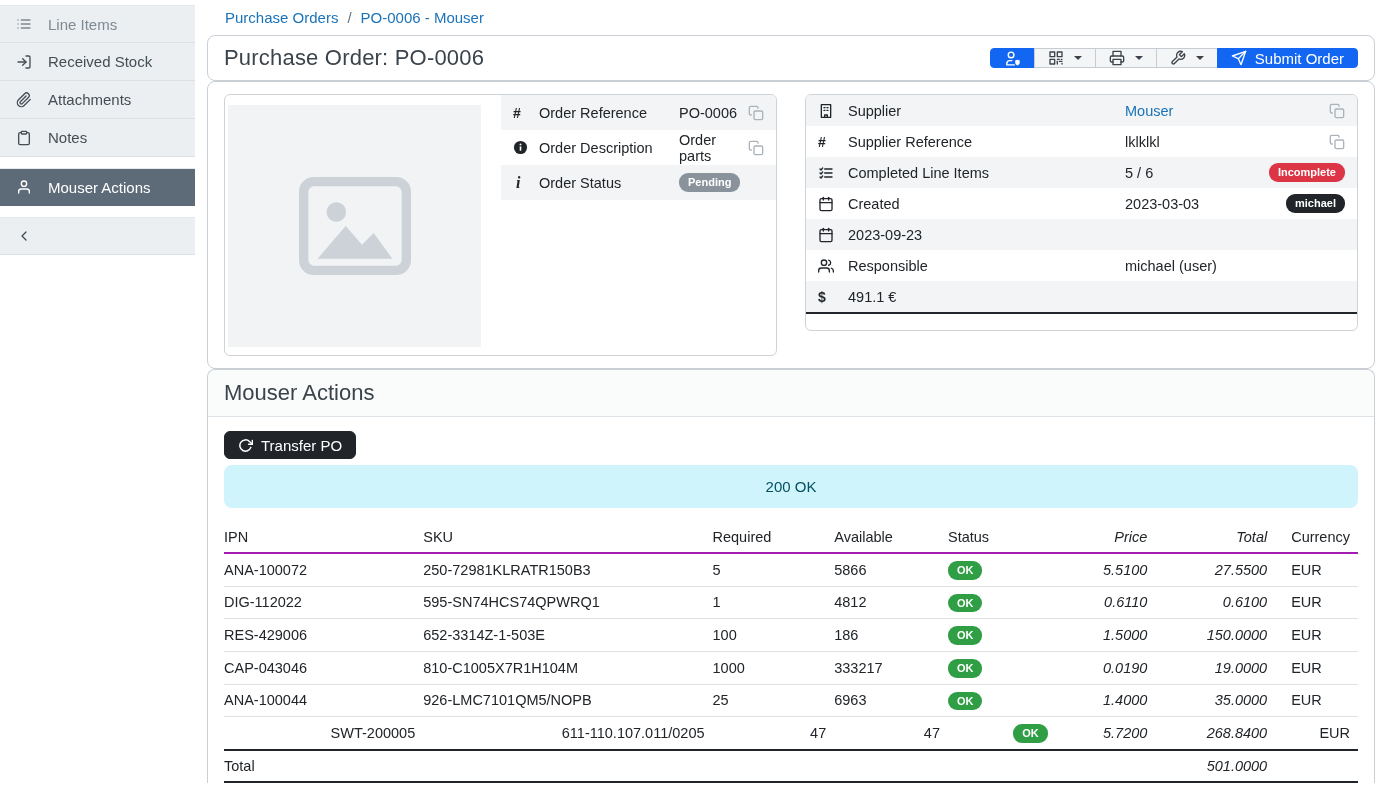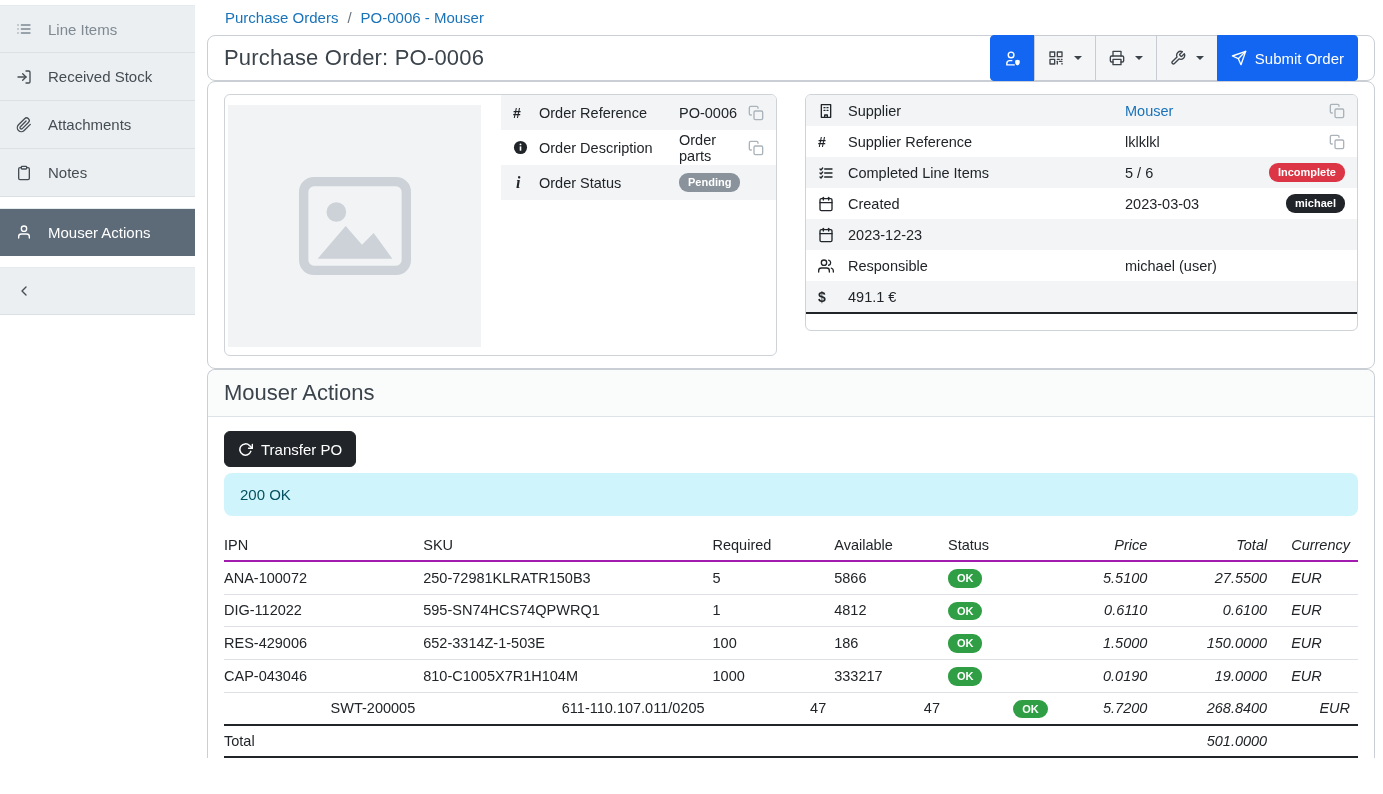--- a/index.html
+++ b/index.html
@@ -8,39 +8,39 @@
     --sidebar-active:#5d6b78;
   }
   *{box-sizing:border-box;margin:0;padding:0;}
   html,body{width:1383px;height:794px;}
   body{overflow:hidden;font-family:"Liberation Sans","DejaVu Sans",sans-serif;color:#212529;background:#fff;font-size:15px;}
   .app{display:flex;height:100%;}
 
   
   .sidebar{width:195px;flex:0 0 195px;padding-top:5px;}
   .side-group{margin-bottom:11px;}
-  .side-item{display:flex;align-items:center;gap:16px;height:48px;padding:0 16px;background:#ebeff2;
+  .side-item{display:flex;align-items:center;gap:16px;height:38px;padding:0 16px;background:#ebeff2;
     border-bottom:1px solid #dbe0e5;color:#454d54;cursor:pointer;font-size:15px;}
   .side-group .side-item:first-child{border-top:1px solid #e5eaee;}
   .side-item.muted{color:#7e8992;}
   .side-item.active{background:var(--sidebar-active);border-color:var(--sidebar-active);color:#fff;}
   .icon svg{display:block;}
 
   
   .content{flex:1;min-width:0;padding:0 8px 0 12px;}
   .breadcrumb{display:flex;align-items:center;gap:9px;padding:9px 16px 9px 18px;}
   .crumb{color:var(--link-blue);text-decoration:none;cursor:pointer;}
   .crumb-sep{color:#6a737b;}
 
   .panel{border:1px solid #c9cfd4;border-radius:8px;background:#fff;}
   .header-panel{display:flex;align-items:center;justify-content:space-between;padding:6px 16px;height:46px;}
   .page-title{font-size:22px;font-weight:500;color:#3b434b;letter-spacing:.2px;}
 
   .btn-group{display:flex;}
-  .btn{display:inline-flex;align-items:center;justify-content:center;gap:8px;height:46px;padding:0 13px;
+  .btn{display:inline-flex;align-items:center;justify-content:center;gap:8px;height:20px;padding:0 13px;
     font-size:15px;font-family:inherit;border:1px solid transparent;cursor:pointer;background:#fff;}
   .btn-group .btn{border-radius:0;margin-left:-1px;}
   .btn-group .btn:first-child{border-radius:4px 0 0 4px;margin-left:0;}
   .btn-group .btn:last-child{border-radius:0 4px 4px 0;}
   .btn-blue{background:var(--accent-blue);border-color:var(--accent-blue);color:#fff;}
   .btn-light{background:#f4f5f6;border-color:#c6ccd1;color:#3c434a;}
   .caret{width:0;height:0;border-left:4px solid transparent;border-right:4px solid transparent;
     border-top:4.5px solid currentColor;margin-left:2px;}
 
   
@@ -67,28 +67,28 @@
   .badge-secondary{background:var(--secondary);}
   .badge-danger{background:var(--danger);}
   .badge-dark{background:var(--dark);}
   .badge-success{background:var(--success);}
 
   
   .actions-panel{margin-bottom:0;border-radius:8px 8px 0 0;border-bottom:none;}
   .panel-head{background:#fafbfb;border-bottom:1px solid #dee3e7;padding:10px 16px;border-radius:8px 8px 0 0;}
   .panel-title{font-size:22px;font-weight:500;color:#3b434b;}
   .panel-body{padding:14px 16px 0;}
-  .btn-dark{background:#212529;border-color:#212529;color:#fff;height:36px;border-radius:6px;}
-  .alert-info{background:var(--alert-bg);color:var(--alert-text);border-radius:8px;padding:13px 16px;margin:6px 0 14px;font-size:15px;}
+  .btn-dark{background:#212529;border-color:#212529;color:#fff;height:28px;border-radius:6px;}
+  .alert-info{background:var(--alert-bg);color:var(--alert-text);border-radius:8px;padding:13px 16px;margin:6px 0 14px;font-size:15px;text-align:center;}
 
   .ptable{width:100%;border-collapse:collapse;font-size:14.5px;}
   .ptable th{text-align:left;font-weight:500;padding:6px 8px 6px 0;border-bottom:2px solid #a21caf;line-height:18px;cursor:pointer;}
   .ptable td{padding:6px 8px 6px 0;border-bottom:1px solid #dee2e6;line-height:18px;}
   .ptable .num{text-align:right;font-style:italic;}
-  .ptable .cur{padding-left:16px;font-style:italic;}
+  .ptable .cur{padding-left:16px;}
   .ptable tbody tr:last-child td{border-bottom:2px solid #212529;text-align:right;}
   .ptable tfoot td{border-bottom:2px solid #212529;}
 </style>
 </head>
 <body>
 
 <div class="app">
 
   <aside class="sidebar">
     <div class="side-group" id="sidebar-main">
@@ -351,21 +351,21 @@
             </div>
             <div class="drow">
               <span class="dicon icon">
                 <svg width="16" height="16" viewBox="0 0 24 24" fill="none" stroke="currentColor" stroke-width="2" stroke-linecap="round" stroke-linejoin="round">
                   <rect x="3" y="4" width="18" height="18" rx="2"></rect>
                   <line x1="16" y1="2" x2="16" y2="6"></line>
                   <line x1="8" y1="2" x2="8" y2="6"></line>
                   <line x1="3" y1="10" x2="21" y2="10"></line>
                 </svg>
               </span>
-              <span class="dvalue"><span>2023-12-23</span></span>
+              <span class="dvalue"><span>2023-09-23</span></span>
               <span class="dtrail"></span>
             </div>
             <div class="drow">
               <span class="dicon icon">
                 <svg width="16" height="16" viewBox="0 0 24 24" fill="none" stroke="currentColor" stroke-width="2" stroke-linecap="round" stroke-linejoin="round">
                   <path d="M17 21v-2a4 4 0 0 0-4-4H5a4 4 0 0 0-4 4v2"></path>
                   <circle cx="9" cy="7" r="4"></circle>
                   <path d="M23 21v-2a4 4 0 0 0-3-3.87"></path>
                   <path d="M16 3.13a4 4 0 0 1 0 7.75"></path>
                 </svg>
@@ -458,20 +458,30 @@
                 <td class="">CAP-043046</td>
                 <td class="">810-C1005X7R1H104M</td>
                 <td class="">1000</td>
                 <td class="">333217</td>
                 <td><span class="badge badge-success">OK</span></td>
                 <td class="num">0.0190</td>
                 <td class="num">19.0000</td>
                 <td class=" cur">EUR</td>
               </tr>
               <tr>
+                <td class="">ANA-100044</td>
+                <td class="">926-LMC7101QM5/NOPB</td>
+                <td class="">25</td>
+                <td class="">6963</td>
+                <td><span class="badge badge-success">OK</span></td>
+                <td class="num">1.4000</td>
+                <td class="num">35.0000</td>
+                <td class=" cur">EUR</td>
+              </tr>
+              <tr>
                 <td class="">SWT-200005</td>
                 <td class="">611-110.107.011/0205</td>
                 <td class="">47</td>
                 <td class="">47</td>
                 <td><span class="badge badge-success">OK</span></td>
                 <td class="num">5.7200</td>
                 <td class="num">268.8400</td>
                 <td class=" cur">EUR</td>
               </tr>
             </tbody>

